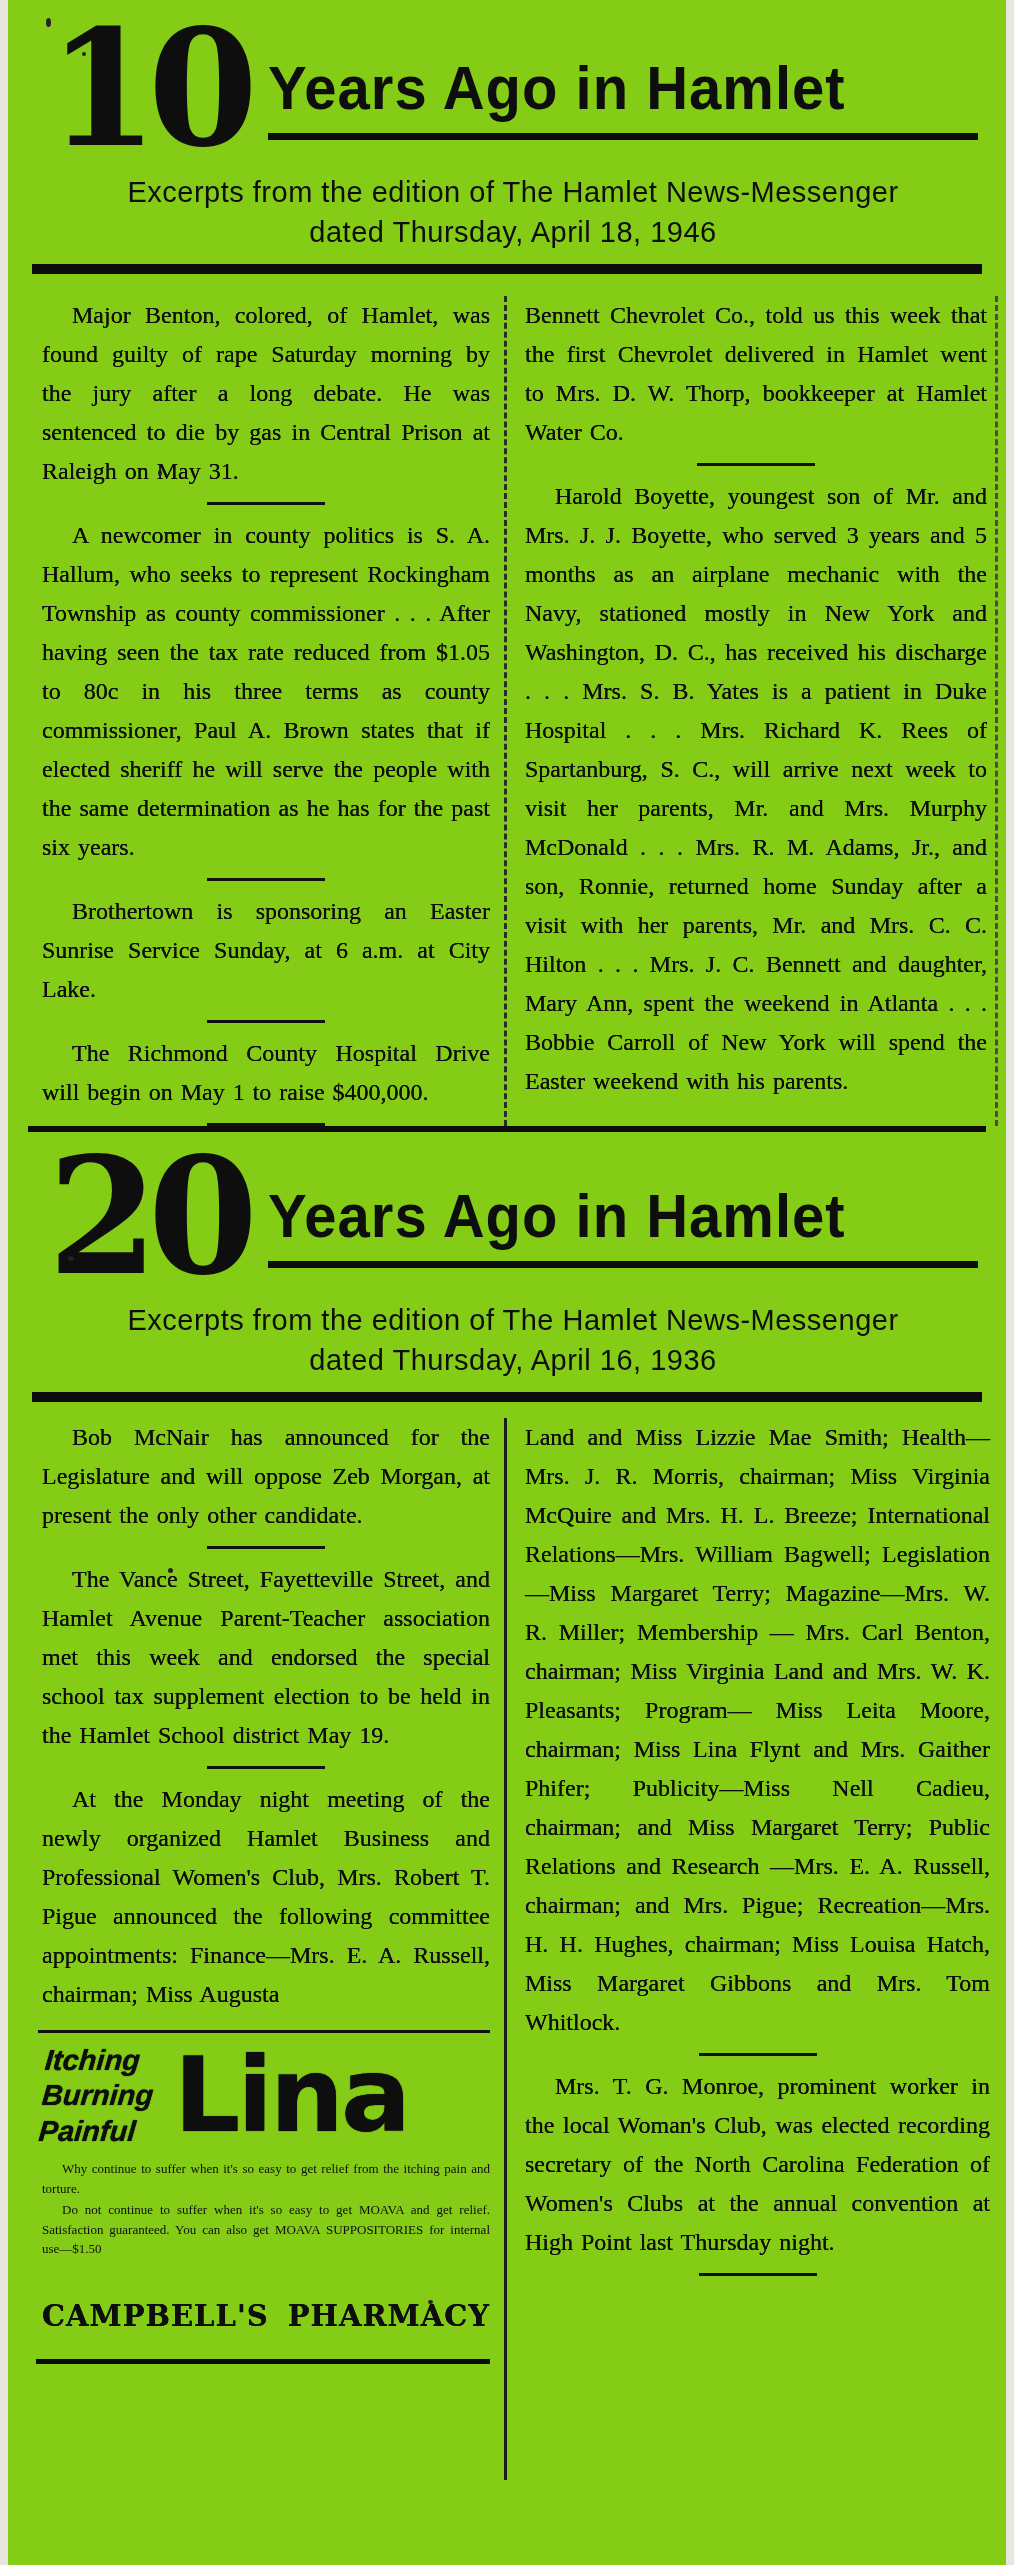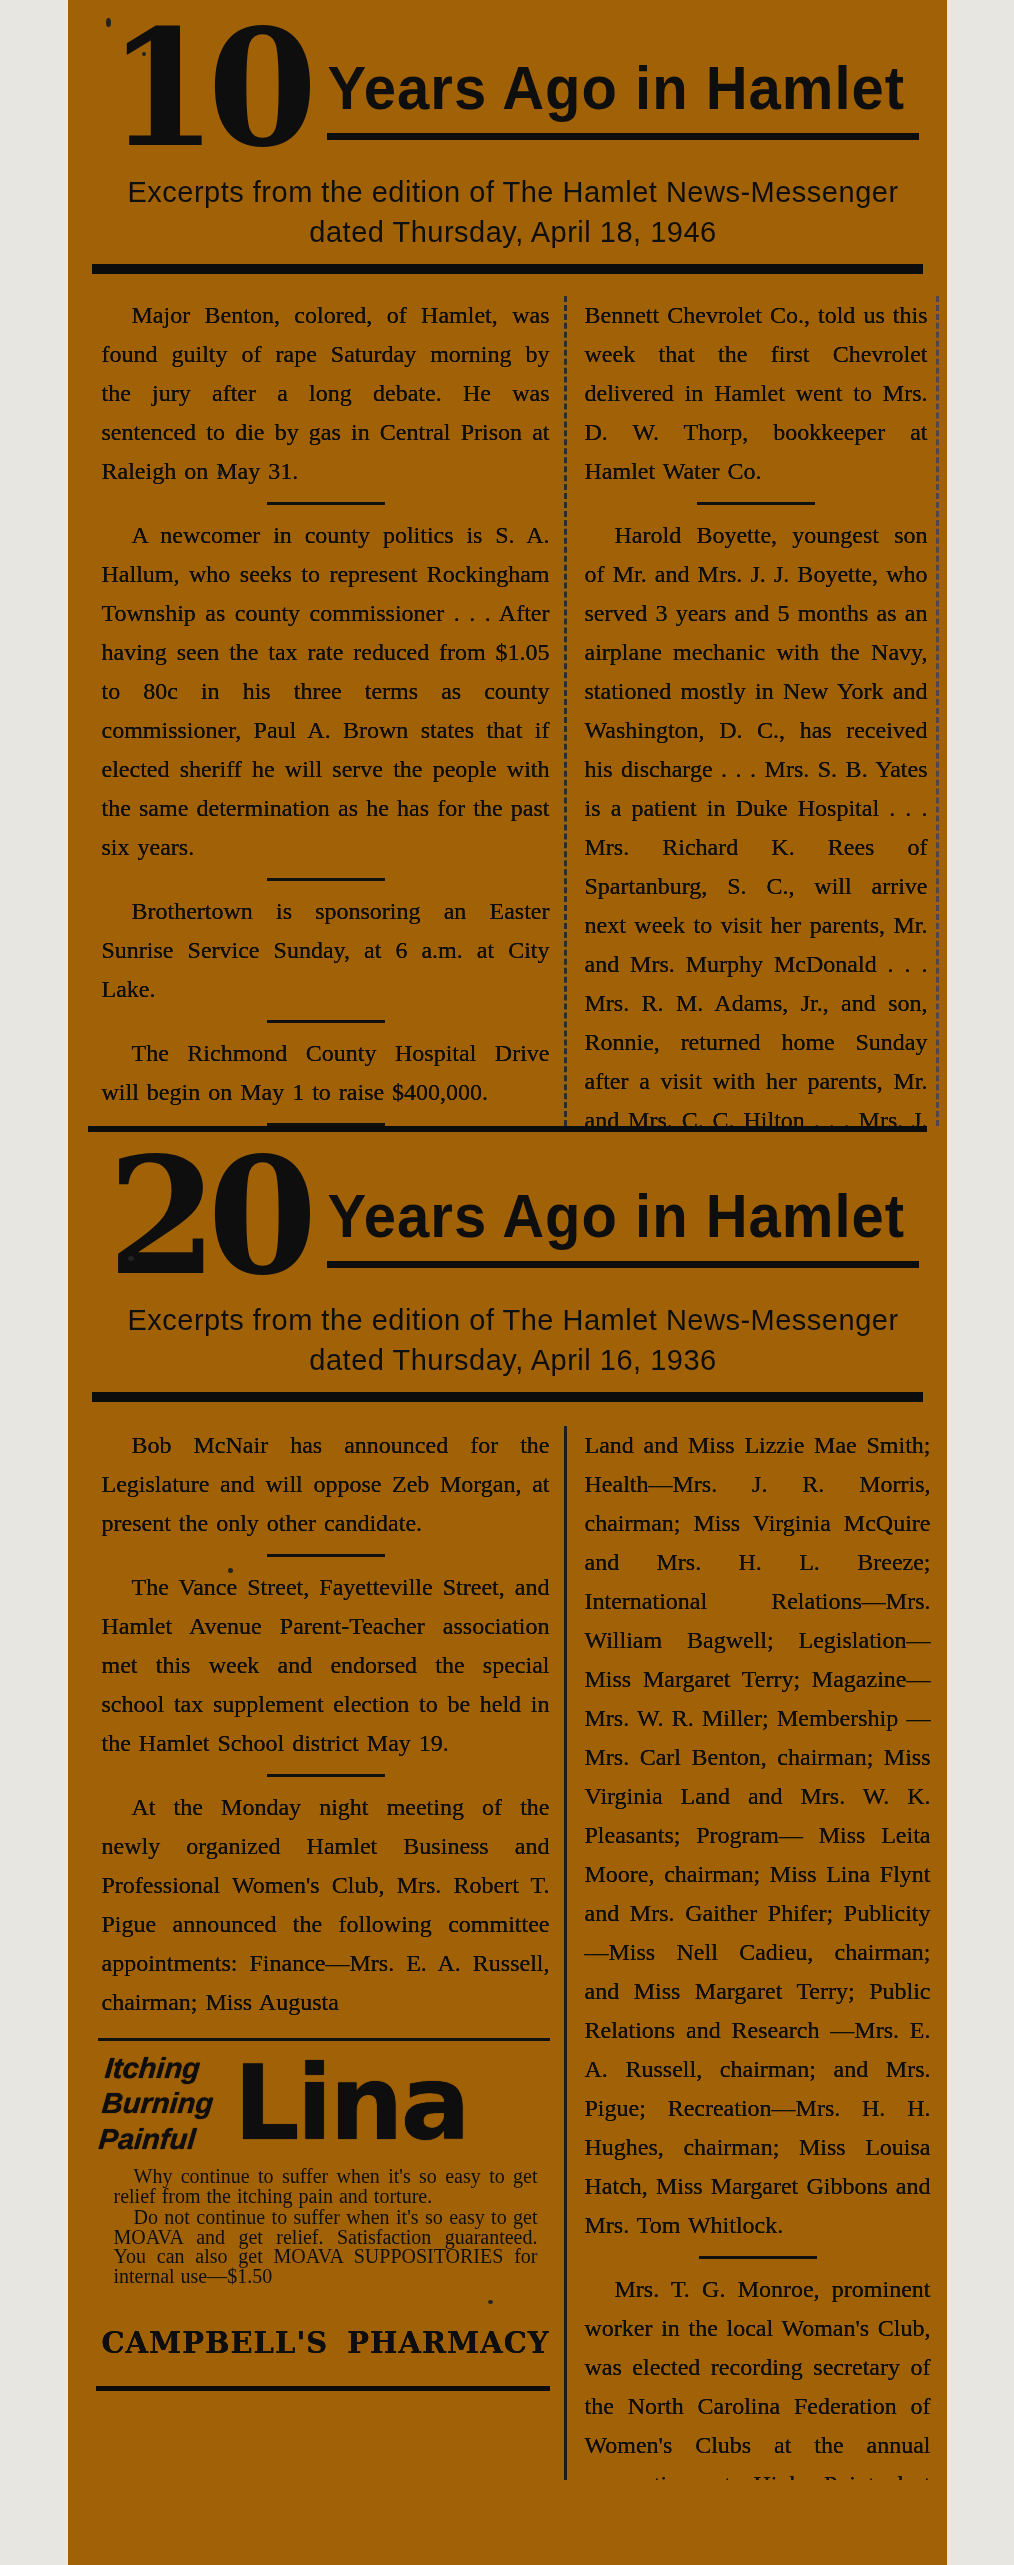--- a/index.html
+++ b/index.html
@@ -1,20 +1,20 @@
 <!DOCTYPE html>
 <html><head>
 <meta charset="utf-8">
 <style>
   html,body{margin:0;padding:0;background:#e8e6e0;}
   .page{
     position:relative;
-    width:879px;height:2565px;
+    width:998px;height:2565px;
     margin:0 auto;
-    background:#a16207;
+    background:#84cc16;
     color:#0e0e0e;
     overflow:hidden;
     font-family:"Liberation Serif",serif;
   }
   
   .masthead{padding:14px 28px 0 40px;}
   .mast-row{display:flex;align-items:flex-start;}
   .numeral{
     font-family:"DejaVu Serif",serif;font-weight:bold;
     font-size:158px;line-height:.95;letter-spacing:-10px;
@@ -30,21 +30,21 @@
   .subtitle{
     text-align:center;font-family:"Liberation Sans",sans-serif;
     font-weight:normal;font-size:29px;line-height:1.38;margin-top:8px;
     letter-spacing:.5px;
   }
   .rule-heavy{height:10px;background:#0c0c0c;margin:12px 24px 0;}
   .rule-mid{height:6px;background:#0c0c0c;margin:0 20px;}
   
   .body{display:flex;padding:0 8px 0 34px;box-sizing:border-box;}
   .sec1-body{height:852px;overflow:hidden;padding-top:22px;}
-  .sec2-body{padding-top:24px;height:1078px;overflow:hidden;}
+  .sec2-body{padding-top:16px;height:1078px;overflow:hidden;}
   .col-left{width:462px;padding-right:14px;box-sizing:border-box;}
   .col-right{flex:1;padding-left:18px;padding-right:8px;}
   .sec1-right{border-left:3px dashed #2c2c2c;border-right:3px dashed #4a4a4a;}
   .sec2-right{border-left:3px solid #1c1c1c;}
   p.article{
     font-size:24px;line-height:39px;text-align:justify;
     text-indent:30px;margin:0;word-spacing:2px;
     text-shadow:0 0 .5px #000;
   }
   p.no-indent{text-indent:0;}
@@ -58,22 +58,22 @@
     font-size:29px;line-height:1.22;width:132px;transform:skewX(-5deg);
     text-shadow:0 0 1px #000;
   }
   .ad-title{
     flex:1;font-family:"DejaVu Sans",sans-serif;font-weight:bold;
     font-size:104px;line-height:.92;letter-spacing:-3px;
     text-shadow:0 0 1px #000;
   }
   .ad-body{margin-top:10px;}
   .ad-body p{
-    font-size:20px;line-height:19.5px;text-align:justify;
-    text-indent:20px;margin:0 12px 2px;word-spacing:1px;
+    font-size:13px;line-height:19.5px;text-align:justify;
+    text-indent:20px;margin:0 0 2px;word-spacing:1px;
   }
   .ad-sig{
     text-align:center;font-family:"DejaVu Serif",serif;font-weight:bold;
     font-size:29px;letter-spacing:1px;word-spacing:8px;margin-top:40px;
     text-shadow:0 0 .6px #000;
   }
   .bottom-rule{height:5px;background:#0b0b0b;margin-top:26px;margin-left:-6px;}
   
   .speck{position:absolute;background:#222;border-radius:50%;}
 </style>

